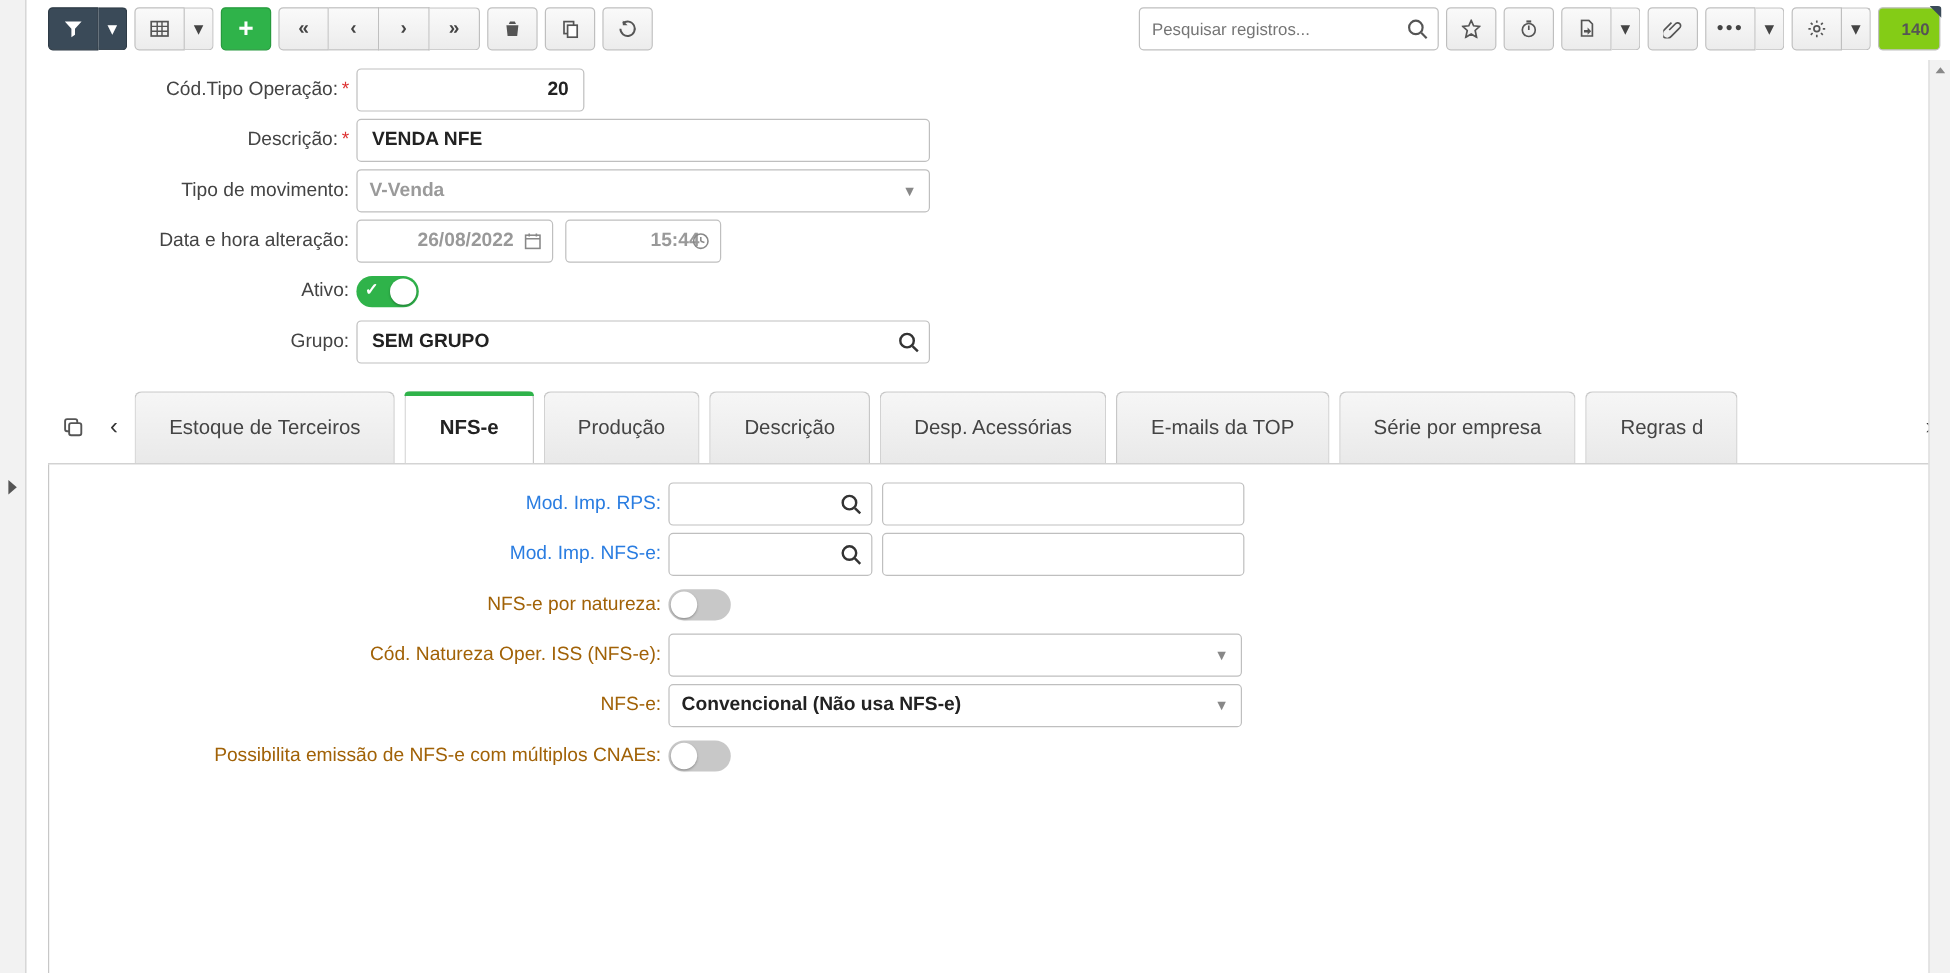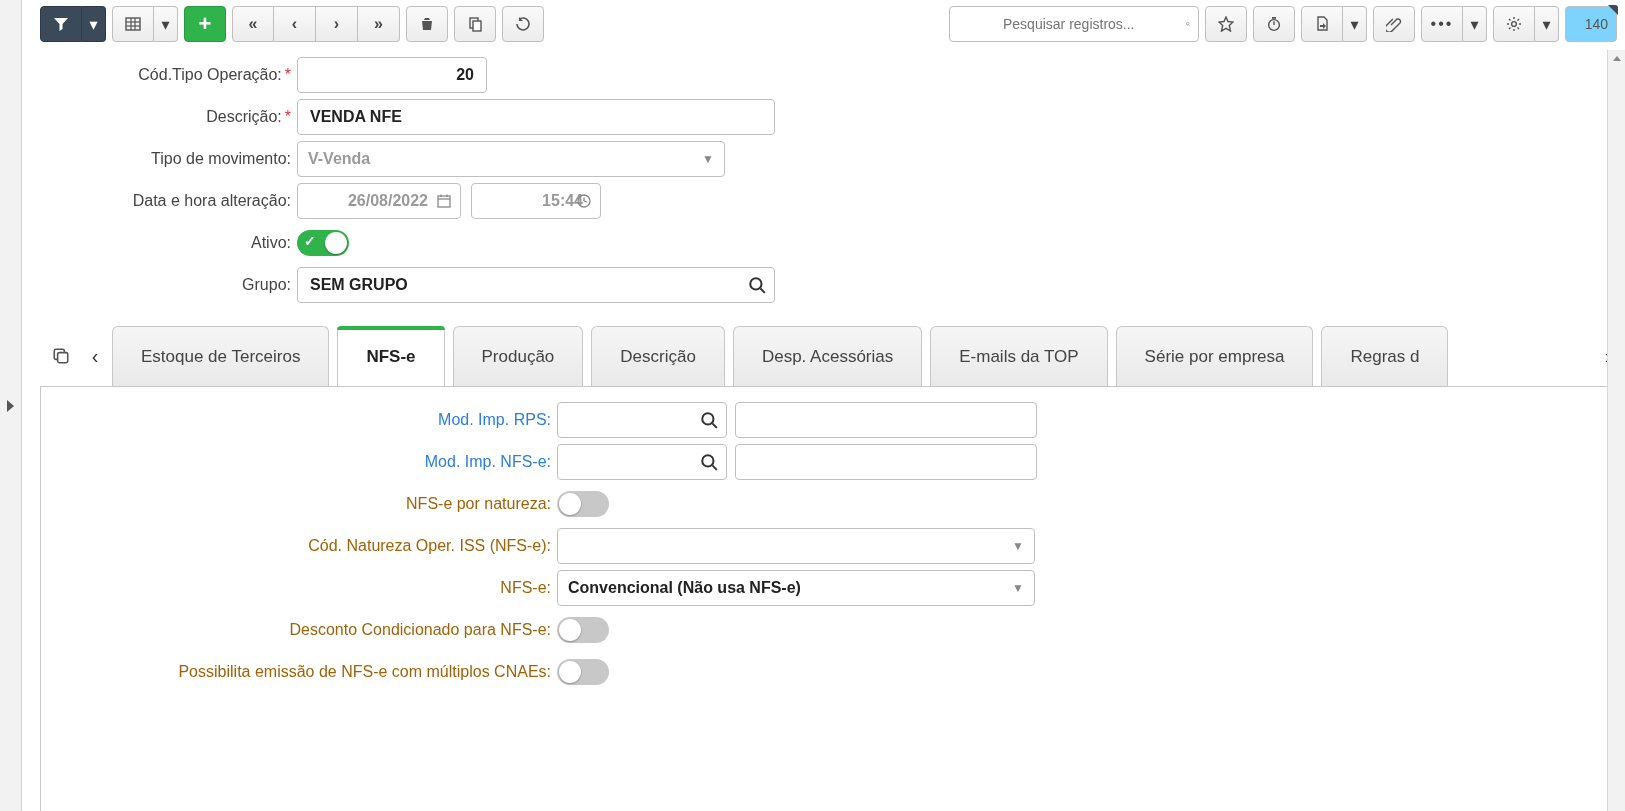--- a/index.html
+++ b/index.html
@@ -70,26 +70,25 @@
   .toolbar .spacer { flex:1; }
   .search-box {
     height:36px; width:250px;
     border:1px solid #bfbfbf; border-radius:4px;
     display:flex; align-items:center; padding:0 8px;
     background:#fff;
   }
   .search-box input {
     flex:1; border:none; outline:none; font-size:14px; color:#3b82f6;
     background:transparent;
-    margin-left:43px;
   }
   .count-box {
     height:36px; min-width:52px; border:1px solid #bfbfbf; border-radius:4px;
     display:flex; align-items:center; justify-content:flex-end; padding:0 8px;
-    font-weight:normal; color:#555; background:#7dd3fc; position:relative;
+    font-weight:bold; color:#555; background:#84cc16; position:relative;
   }
   .count-box::after{
     content:""; position:absolute; top:-2px; right:-2px;
     width:0;height:0;border-left:10px solid transparent;border-top:10px solid #3a4a58;
     border-top-right-radius:3px;
   }
   
   .form-area {
     padding: 8px 14px 0 0;
   }
@@ -317,21 +316,21 @@
         </div>
       </div>
       <div class="form-row">
         <div class="lbl"><span>Descrição:</span><span class="req">*</span></div>
         <div class="inp" style="width:478px;">
           <input value="VENDA NFE" style="">
         </div>
       </div>
       <div class="form-row">
         <div class="lbl">Tipo de movimento:</div>
-        <div class="sel readonly" style="width:428px;">
+        <div class="sel readonly" style="width:478px;">
           <span class="val" style="color:#9a9a9a;font-weight:bold;">V-Venda</span>
           <span class="caret">▼</span>
         </div>
       </div>
       <div class="form-row">
         <div class="lbl">Data e hora alteração:</div>
         <div class="date-block">
           <div class="inp readonly right" style="width:164px;position:relative;">
             <input readonly="" style="text-align: right; padding-right: 22px;" value="26/08/2022">
             <span style="position:absolute;right:8px;top:50%;transform:translateY(-50%);">
@@ -448,26 +447,20 @@
       </div>
 
       <div class="form-row">
         <div class="lbl">NFS-e:</div>
         <div class="sel field-wide">
           <span class="val" style="font-weight:bold;">Convencional (Não usa NFS-e)</span>
           <span class="caret">▼</span>
         </div>
       </div>
 
-      <div class="form-row">
-        <div class="lbl">Desconto Condicionado para NFS-e:</div>
-        <div class="toggle off">
-            <div class="knob"></div>
-          </div>
-      </div>
 
       <div class="form-row">
         <div class="lbl">Possibilita emissão de NFS-e com múltiplos CNAEs:</div>
         <div class="toggle off">
             <div class="knob"></div>
           </div>
       </div>
 
     </div>
 

